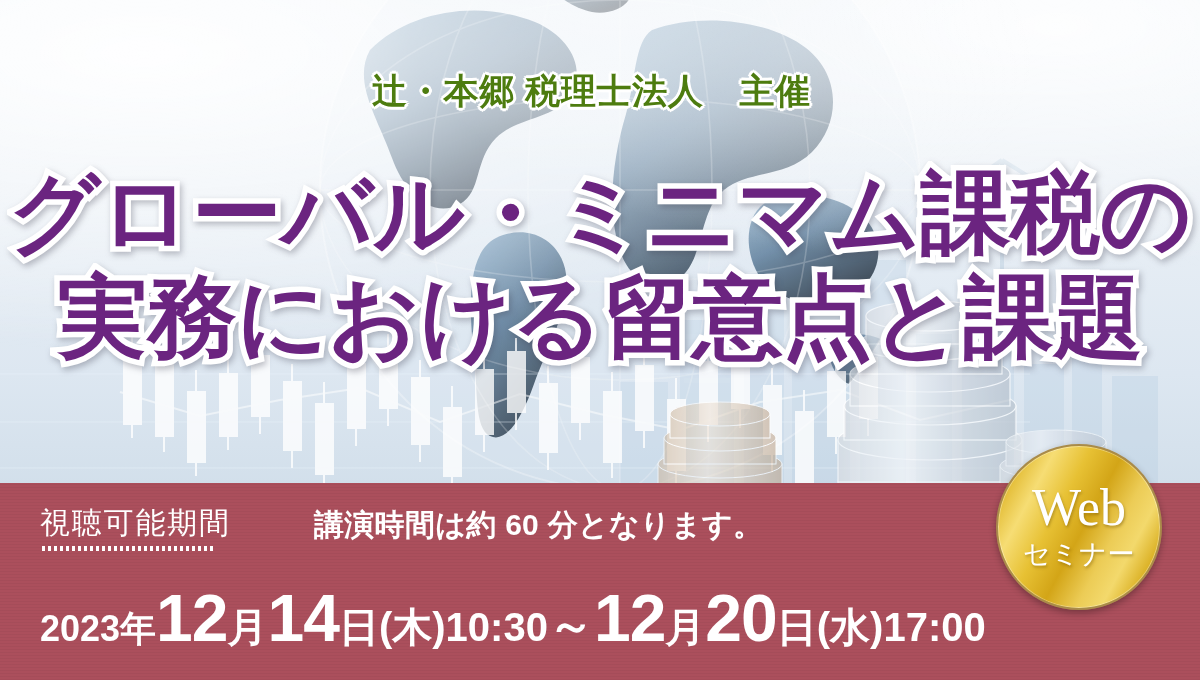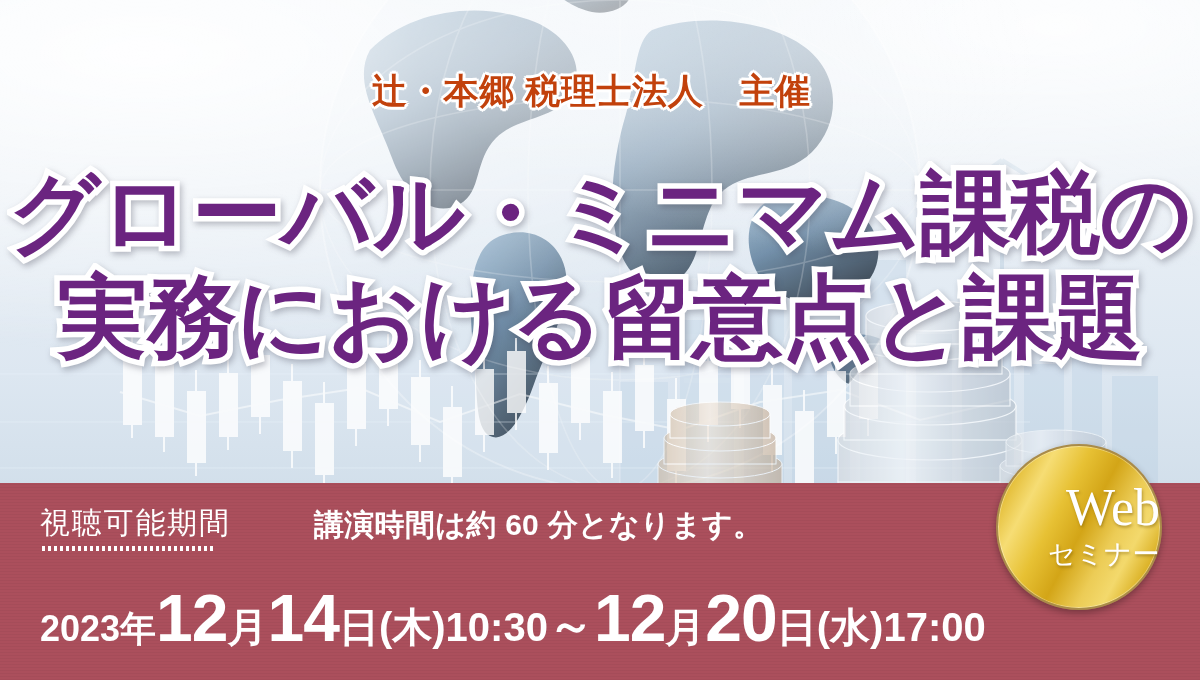--- a/index.html
+++ b/index.html
@@ -87,21 +87,21 @@
     white-space: nowrap;
   }
 
   
   .organizer {
     position: absolute;
     left: 372px; top: 68px;
     z-index: 6;
     font-size: 35px;
     font-weight: 700;
-    color: #c2410c;
+    color: #4d7c0f;
     letter-spacing: .02em;
     white-space: nowrap;
     text-shadow:
       2px 0 0 #fff, -2px 0 0 #fff, 0 2px 0 #fff, 0 -2px 0 #fff,
       2px 2px 0 #fff, -2px 2px 0 #fff, 2px -2px 0 #fff, -2px -2px 0 #fff,
       3px 0 0 #fff, -3px 0 0 #fff, 0 3px 0 #fff, 0 -3px 0 #fff;
   }
 
   
   .title-block {
@@ -206,21 +206,21 @@
         #eccc56 66%,
         #f3d96c 76%,
         #d8ac1c 88%,
         #bf9110 100%);
     border: 2px solid #a98b4a;
     box-shadow:
       0 0 0 1px rgba(255,255,255,.35) inset,
       0 3px 7px rgba(0,0,0,.30);
     display: flex;
     flex-direction: column;
-    align-items: flex-end;
+    align-items: center;
     justify-content: center;
   }
   .web-badge .bw {
     font-family: "Liberation Serif", "DejaVu Serif", serif;
     color: #ffffff;
     font-size: 52px;
     line-height: 1;
     margin-top: -4px;
     text-shadow: 1px 2px 3px rgba(110,80,0,.45);
   }

